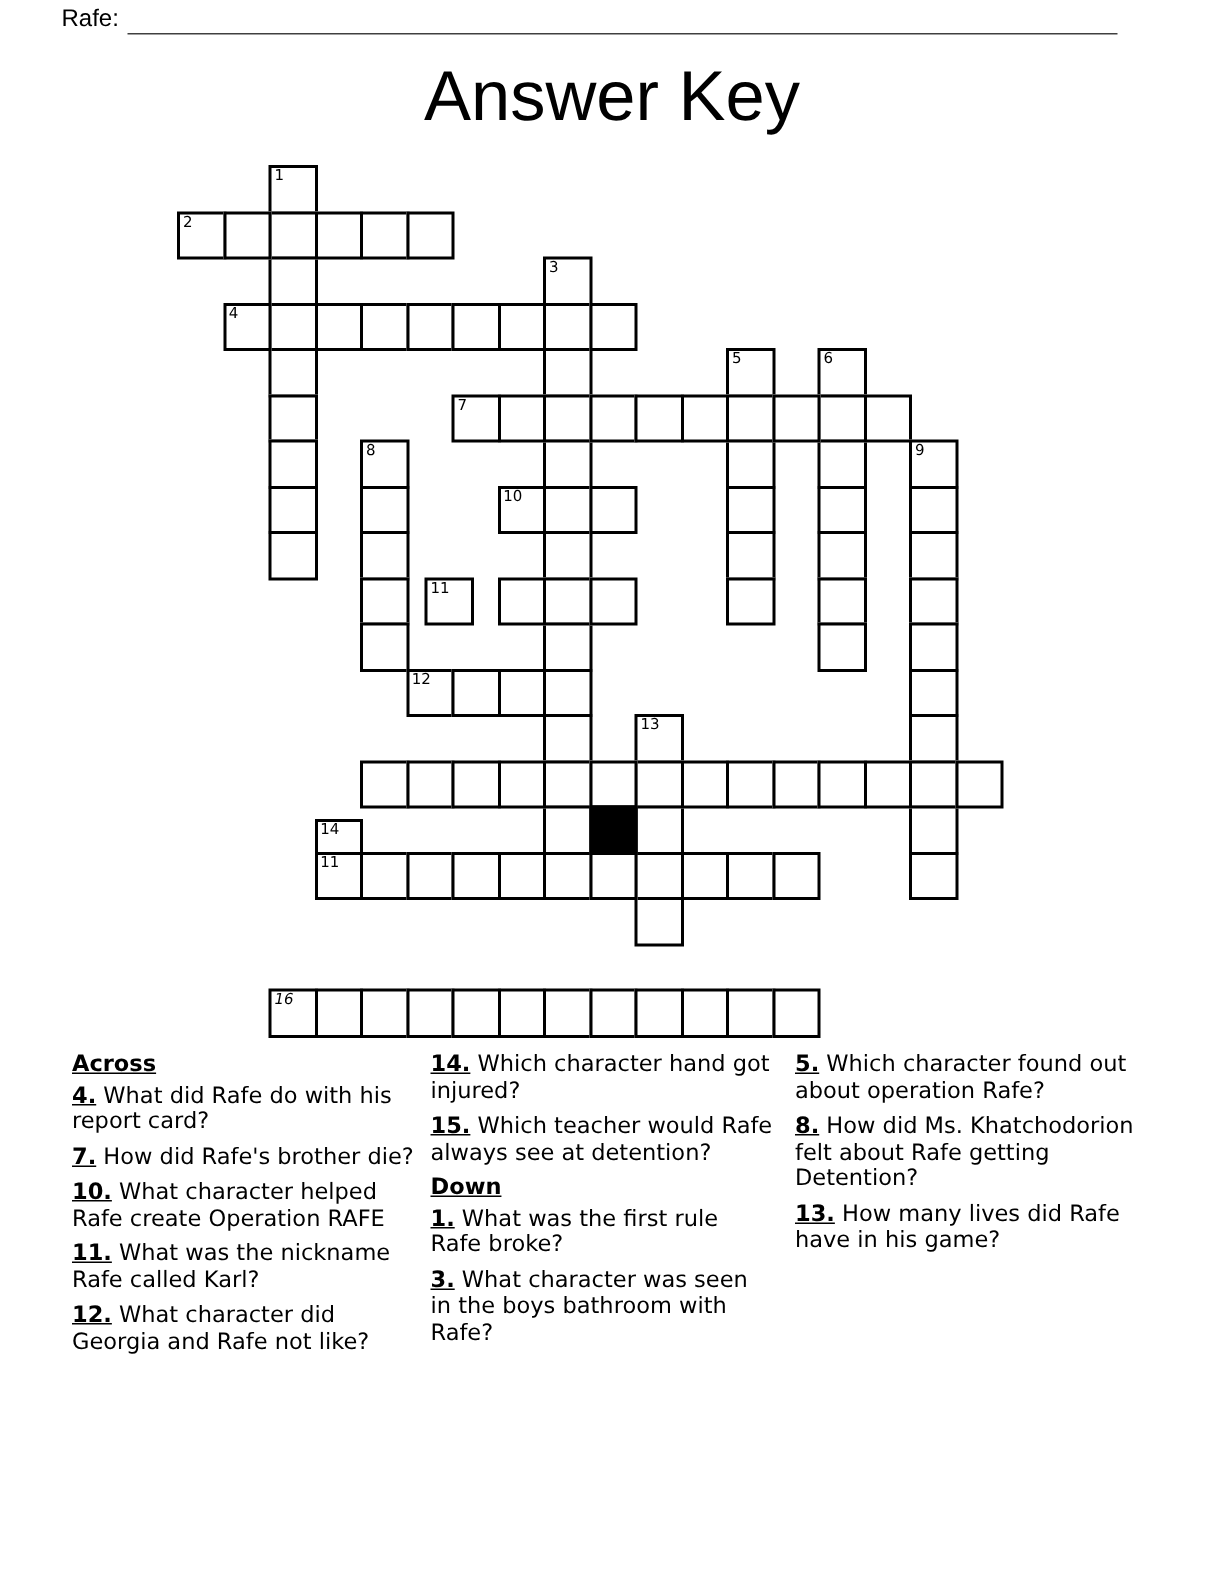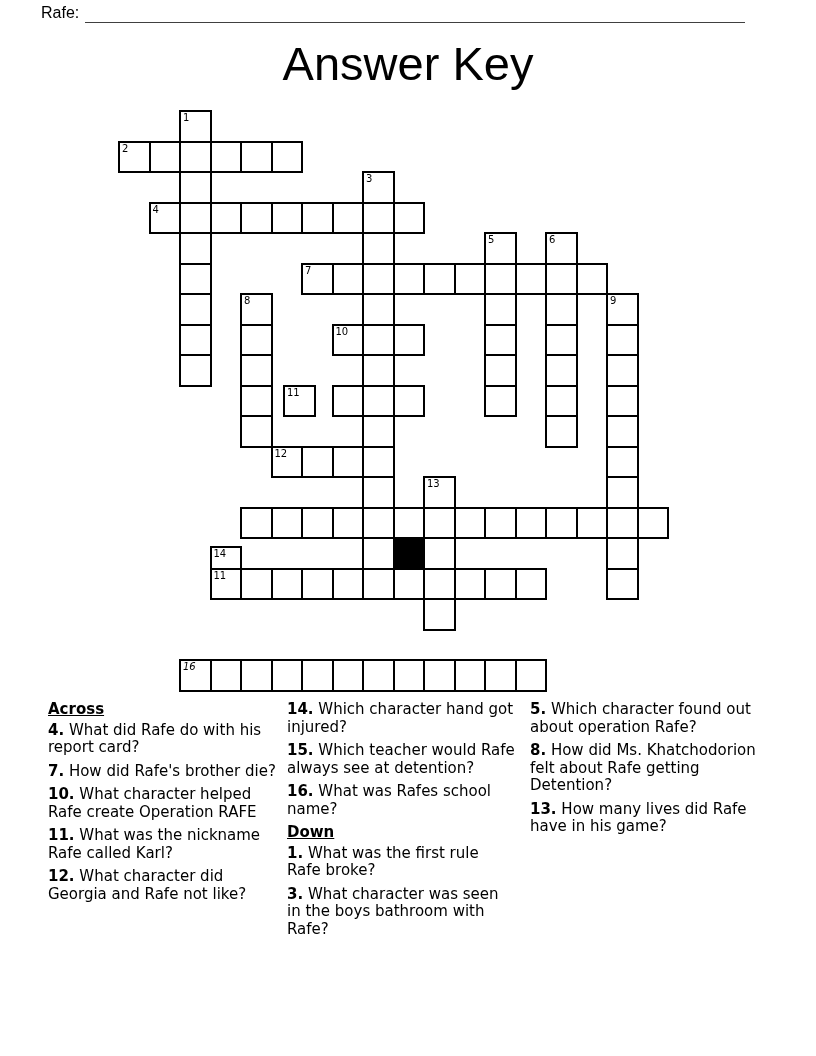--- a/index.html
+++ b/index.html
@@ -23,21 +23,21 @@
         border:2px solid #000;background:#fff;}
   .cell.black{background:#000;}
   .cell .num{position:absolute;top:0;left:2px;font-family:"DejaVu Sans",sans-serif;
              font-size:10px;line-height:11px;color:#000;}
 
   
   .clues{position:absolute;left:0;top:701px;width:816px;}
   .clue-col{position:absolute;top:0;width:228px;font-size:15px;line-height:17.5px;}
   .clue-heading{font-weight:bold;text-decoration:underline;font-size:15px;margin:0 0 3px 0;}
   .clue{margin:0 0 6px 0;}
-  .clue b{font-weight:bold;}
+  .clue b{font-weight:bold;text-decoration:underline;}
 </style>
 </head>
 <body>
 
 <div class="page">
 
   <div class="name-row">
     <span class="name-label">Rafe:</span>
     <span class="name-line"></span>
   </div>
@@ -201,21 +201,20 @@
         <div class="clue-heading">Across</div>
         <p class="clue"><b>4.</b> What did Rafe do with his report card?</p>
         <p class="clue"><b>7.</b> How did Rafe's brother die?</p>
         <p class="clue"><b>10.</b> What character helped Rafe create Operation RAFE</p>
         <p class="clue"><b>11.</b> What was the nickname Rafe called Karl?</p>
         <p class="clue"><b>12.</b> What character did Georgia and Rafe not like?</p>
       </div>
       <div class="clue-col" style="left: 287px;">
         <p class="clue"><b>14.</b> Which character hand got injured?</p>
         <p class="clue"><b>15.</b> Which teacher would Rafe always see at detention?</p>
-        <p class="clue"><b>16.</b> What was Rafes school name?</p>
         <div class="clue-heading">Down</div>
         <p class="clue"><b>1.</b> What was the first rule Rafe broke?</p>
         <p class="clue"><b>3.</b> What character was seen in the boys bathroom with Rafe?</p>
       </div>
       <div class="clue-col" style="left: 530px;">
         <p class="clue"><b>5.</b> Which character found out about operation Rafe?</p>
         <p class="clue"><b>8.</b> How did Ms. Khatchodorion felt about Rafe getting Detention?</p>
         <p class="clue"><b>13.</b> How many lives did Rafe have in his game?</p>
       </div>
     </div>

